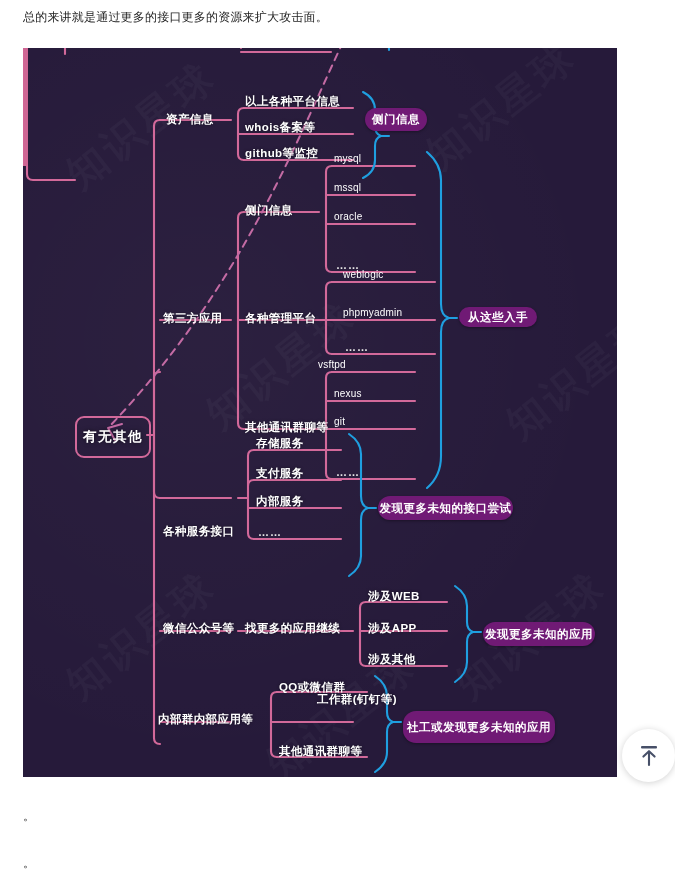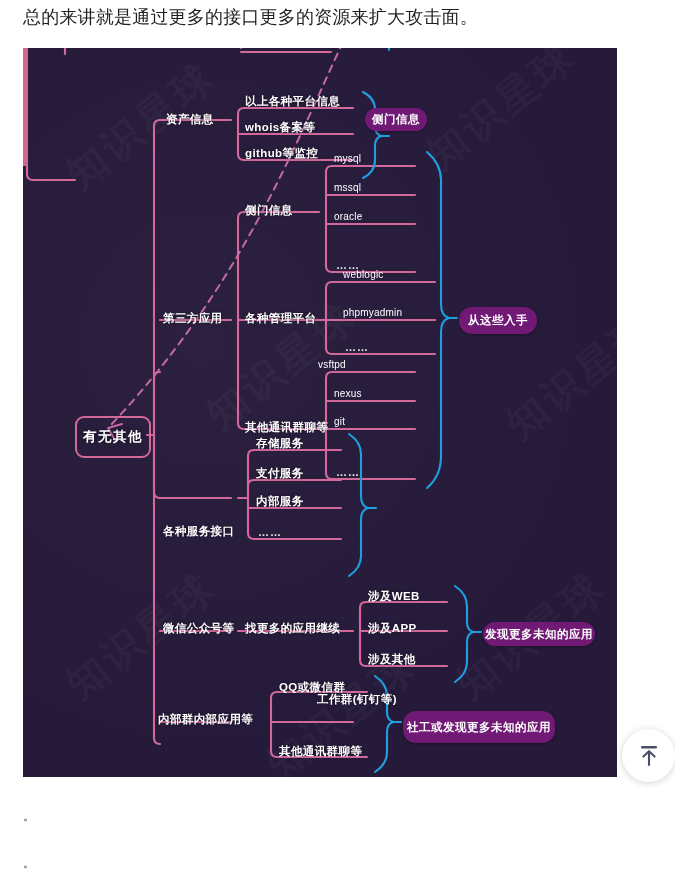--- a/index.html
+++ b/index.html
@@ -9,21 +9,21 @@
     font-family:"Liberation Sans","DejaVu Sans",sans-serif;
     overflow:hidden;
     position:relative;
   }
   .page{position:relative;width:675px;height:879px;}
 
   
   .para{
     position:absolute;left:23px;top:4px;
     width:640px;
-    font-size:18px;
+    font-size:12px;
     line-height:26px;
     color:#1f1f1f;
     letter-spacing:.2px;
     white-space:nowrap;
   }
 
   
   .mindmap{
     position:absolute;left:23px;top:48px;
     width:594px;height:729px;
@@ -261,27 +261,28 @@
     <div class="nd en" style="left:320px;top:222px;">weblogic</div>
     <div class="nd en" style="left:320px;top:260px;">phpmyadmin</div>
     <div class="nd dots" style="left:322px;top:294px;">……</div>
 
     <div class="nd cn" style="left:222px;top:374px;">其他通讯群聊等</div>
     <div class="nd en" style="left:295px;top:312px;">vsftpd</div>
     <div class="nd en" style="left:311px;top:341px;">nexus</div>
     <div class="nd en" style="left:311px;top:369px;">git</div>
     <div class="nd dots" style="left:313px;top:419px;">……</div>
 
-    <div class="badge" style="left:436px;top:259px;width:78px;height:27px;">从这些入手</div>
+    <div class="badge" style="left:436px;top:259px;width:78px;height:20px;">从这些入手</div>
 
     <div class="nd cn" style="left:140px;top:478px;">各种服务接口</div>
     <div class="nd cn" style="left:233px;top:390px;">存储服务</div>
     <div class="nd cn" style="left:233px;top:420px;">支付服务</div>
     <div class="nd cn" style="left:233px;top:448px;text-align:center;">内部服务</div>
     <div class="nd dots" style="left:235px;top:479px;">……</div>
+    <div class="badge" style="left:355px;top:448px;width:135px;height:24px;">发现更多未知的接口尝试</div>
 
     <div class="nd cn" style="left:140px;top:575px;">微信公众号等</div>
     <div class="nd cn" style="left:222px;top:575px;">找更多的应用继续</div>
     <div class="nd cn" style="left:345px;top:543px;">涉及WEB</div>
     <div class="nd cn" style="left:345px;top:575px;">涉及APP</div>
     <div class="nd cn" style="left:345px;top:606px;">涉及其他</div>
     <div class="badge" style="left:460px;top:574px;width:112px;height:24px;">发现更多未知的应用</div>
 
     <div class="nd cn" style="left:135px;top:666px;">内部群内部应用等</div>
     <div class="nd cn" style="left:256px;top:634px;">QQ或微信群</div>

